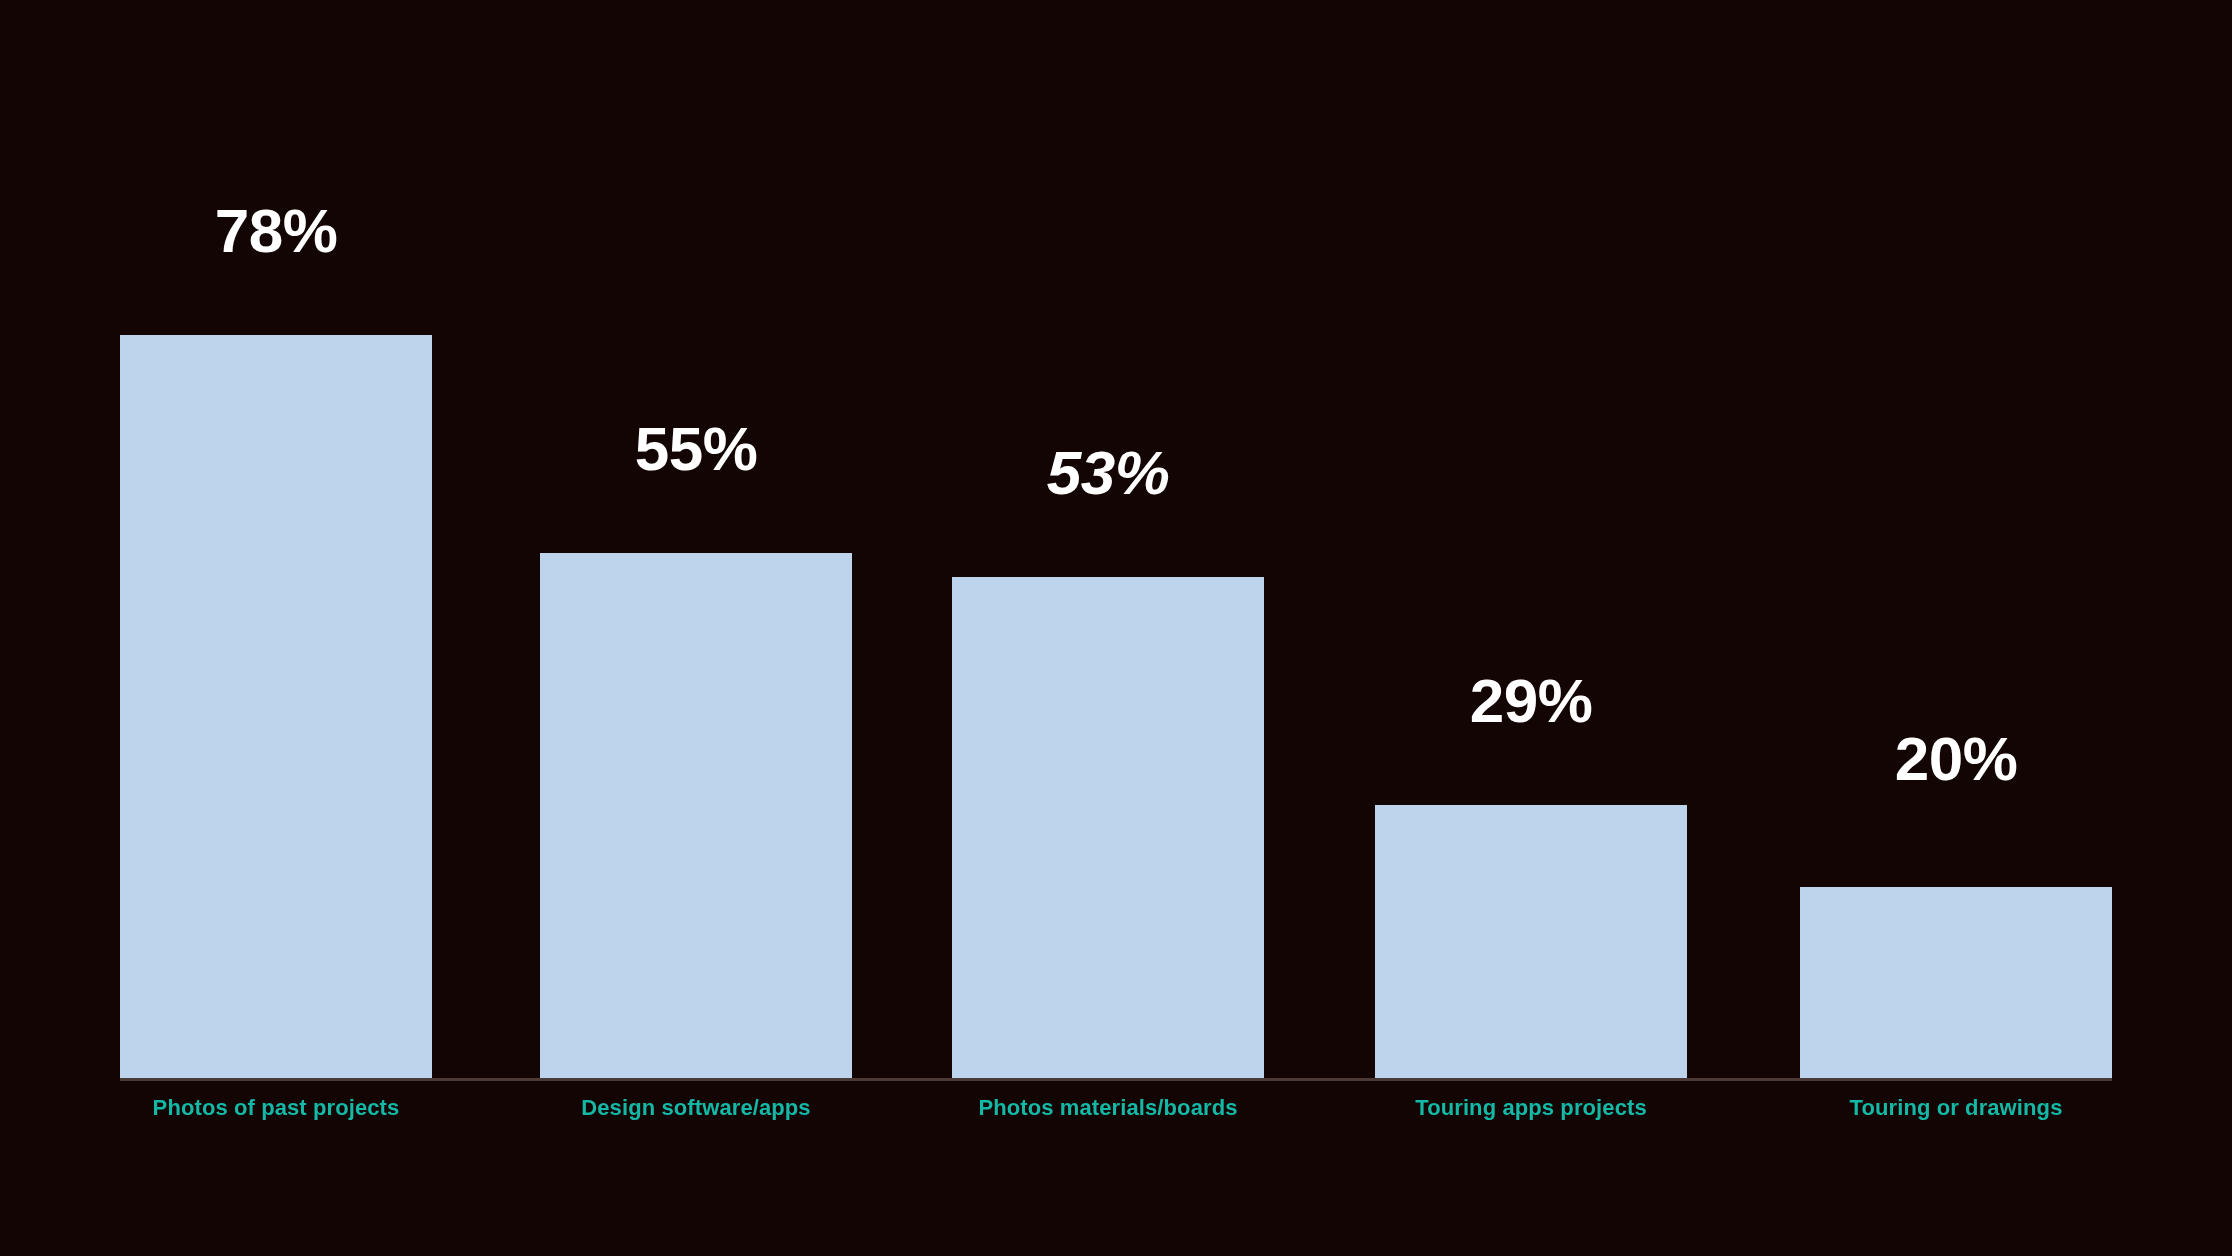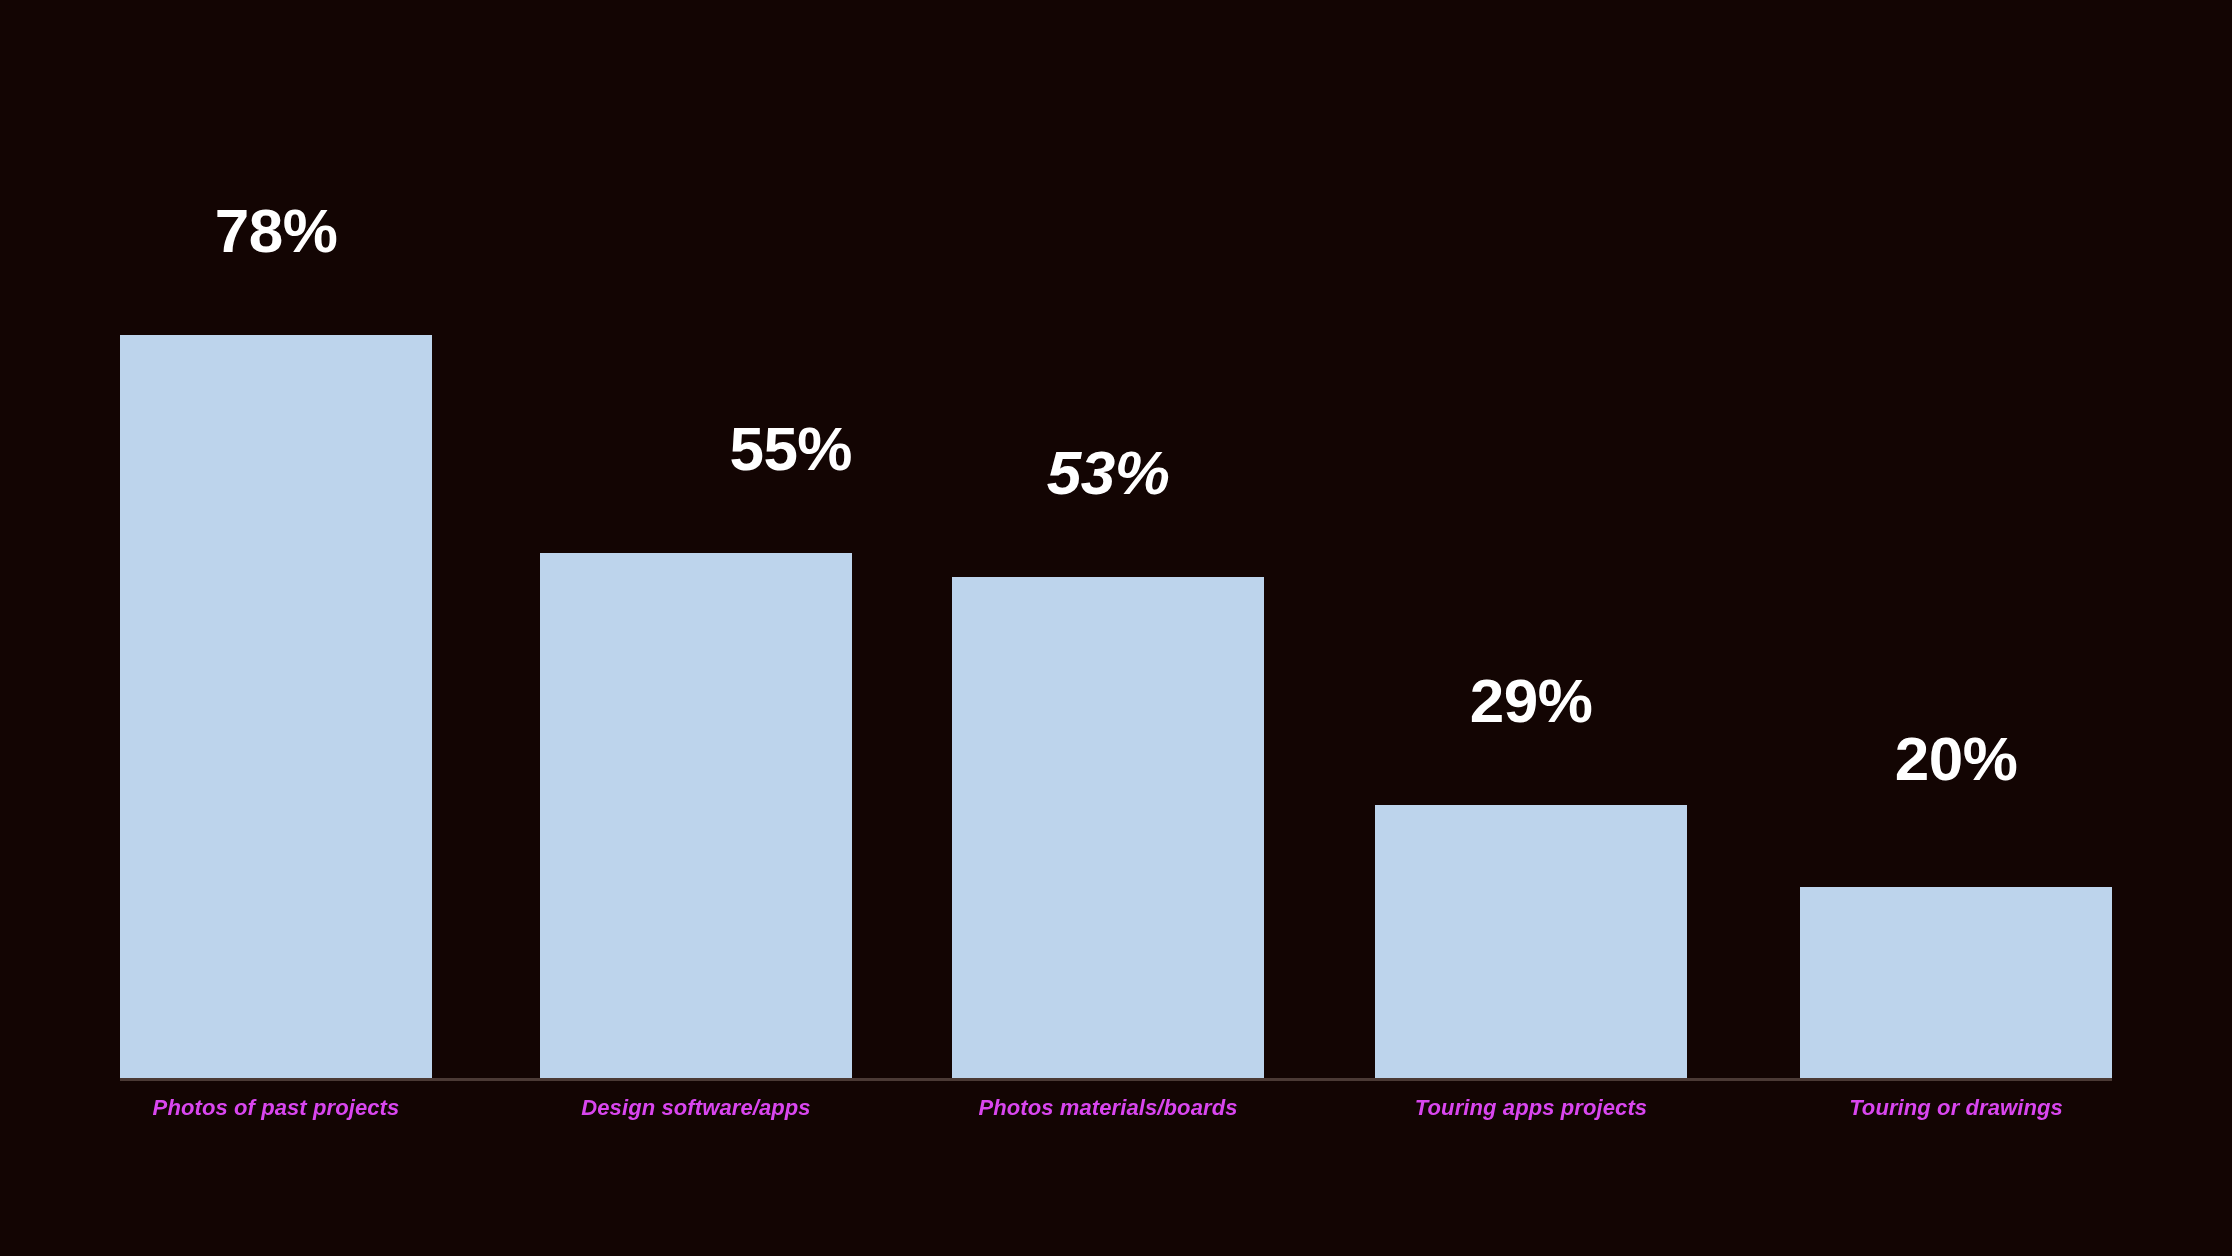--- a/index.html
+++ b/index.html
@@ -56,27 +56,26 @@
     line-height: 1;
     white-space: nowrap;
   }
 
   .bar-label {
     position: absolute;
     left: -60px;
     width: calc(100% + 120px);
     top: 1097px;
     text-align: center;
-    color: #d946ef;
+    color: #14b8a6;
     font-size: 22px;
     font-weight: 700;
     letter-spacing: 0.1px;
     line-height: 1;
     white-space: nowrap;
-    font-style: italic;
   }
 
   
   #baseline-rule {
     position: absolute;
     left: 120px;
     width: 1992px;
     top: 1078px;
     height: 3px;
     background: #4b3a35;
@@ -89,21 +88,21 @@
 
   <div id="plot-area">
 
     <div class="bar-group" style="left:120px; width:312px;">
       <div class="bar-value" style="bottom:994px;">78%</div>
       <div class="bar-rect" style="height:743px;"></div>
       <div class="bar-label">Photos of past projects</div>
     </div>
 
     <div class="bar-group" style="left:540px; width:312px;">
-      <div class="bar-value" style="bottom:776px;text-align:right;">55%</div>
+      <div class="bar-value" style="bottom:776px;">55%</div>
       <div class="bar-rect" style="height:525px;"></div>
       <div class="bar-label">Design software/apps</div>
     </div>
 
     <div class="bar-group" style="left:952px; width:312px;">
       <div class="bar-value" style="bottom:752px;font-style:italic;">53%</div>
       <div class="bar-rect" style="height:501px;"></div>
       <div class="bar-label">Photos materials/boards</div>
     </div>
 

